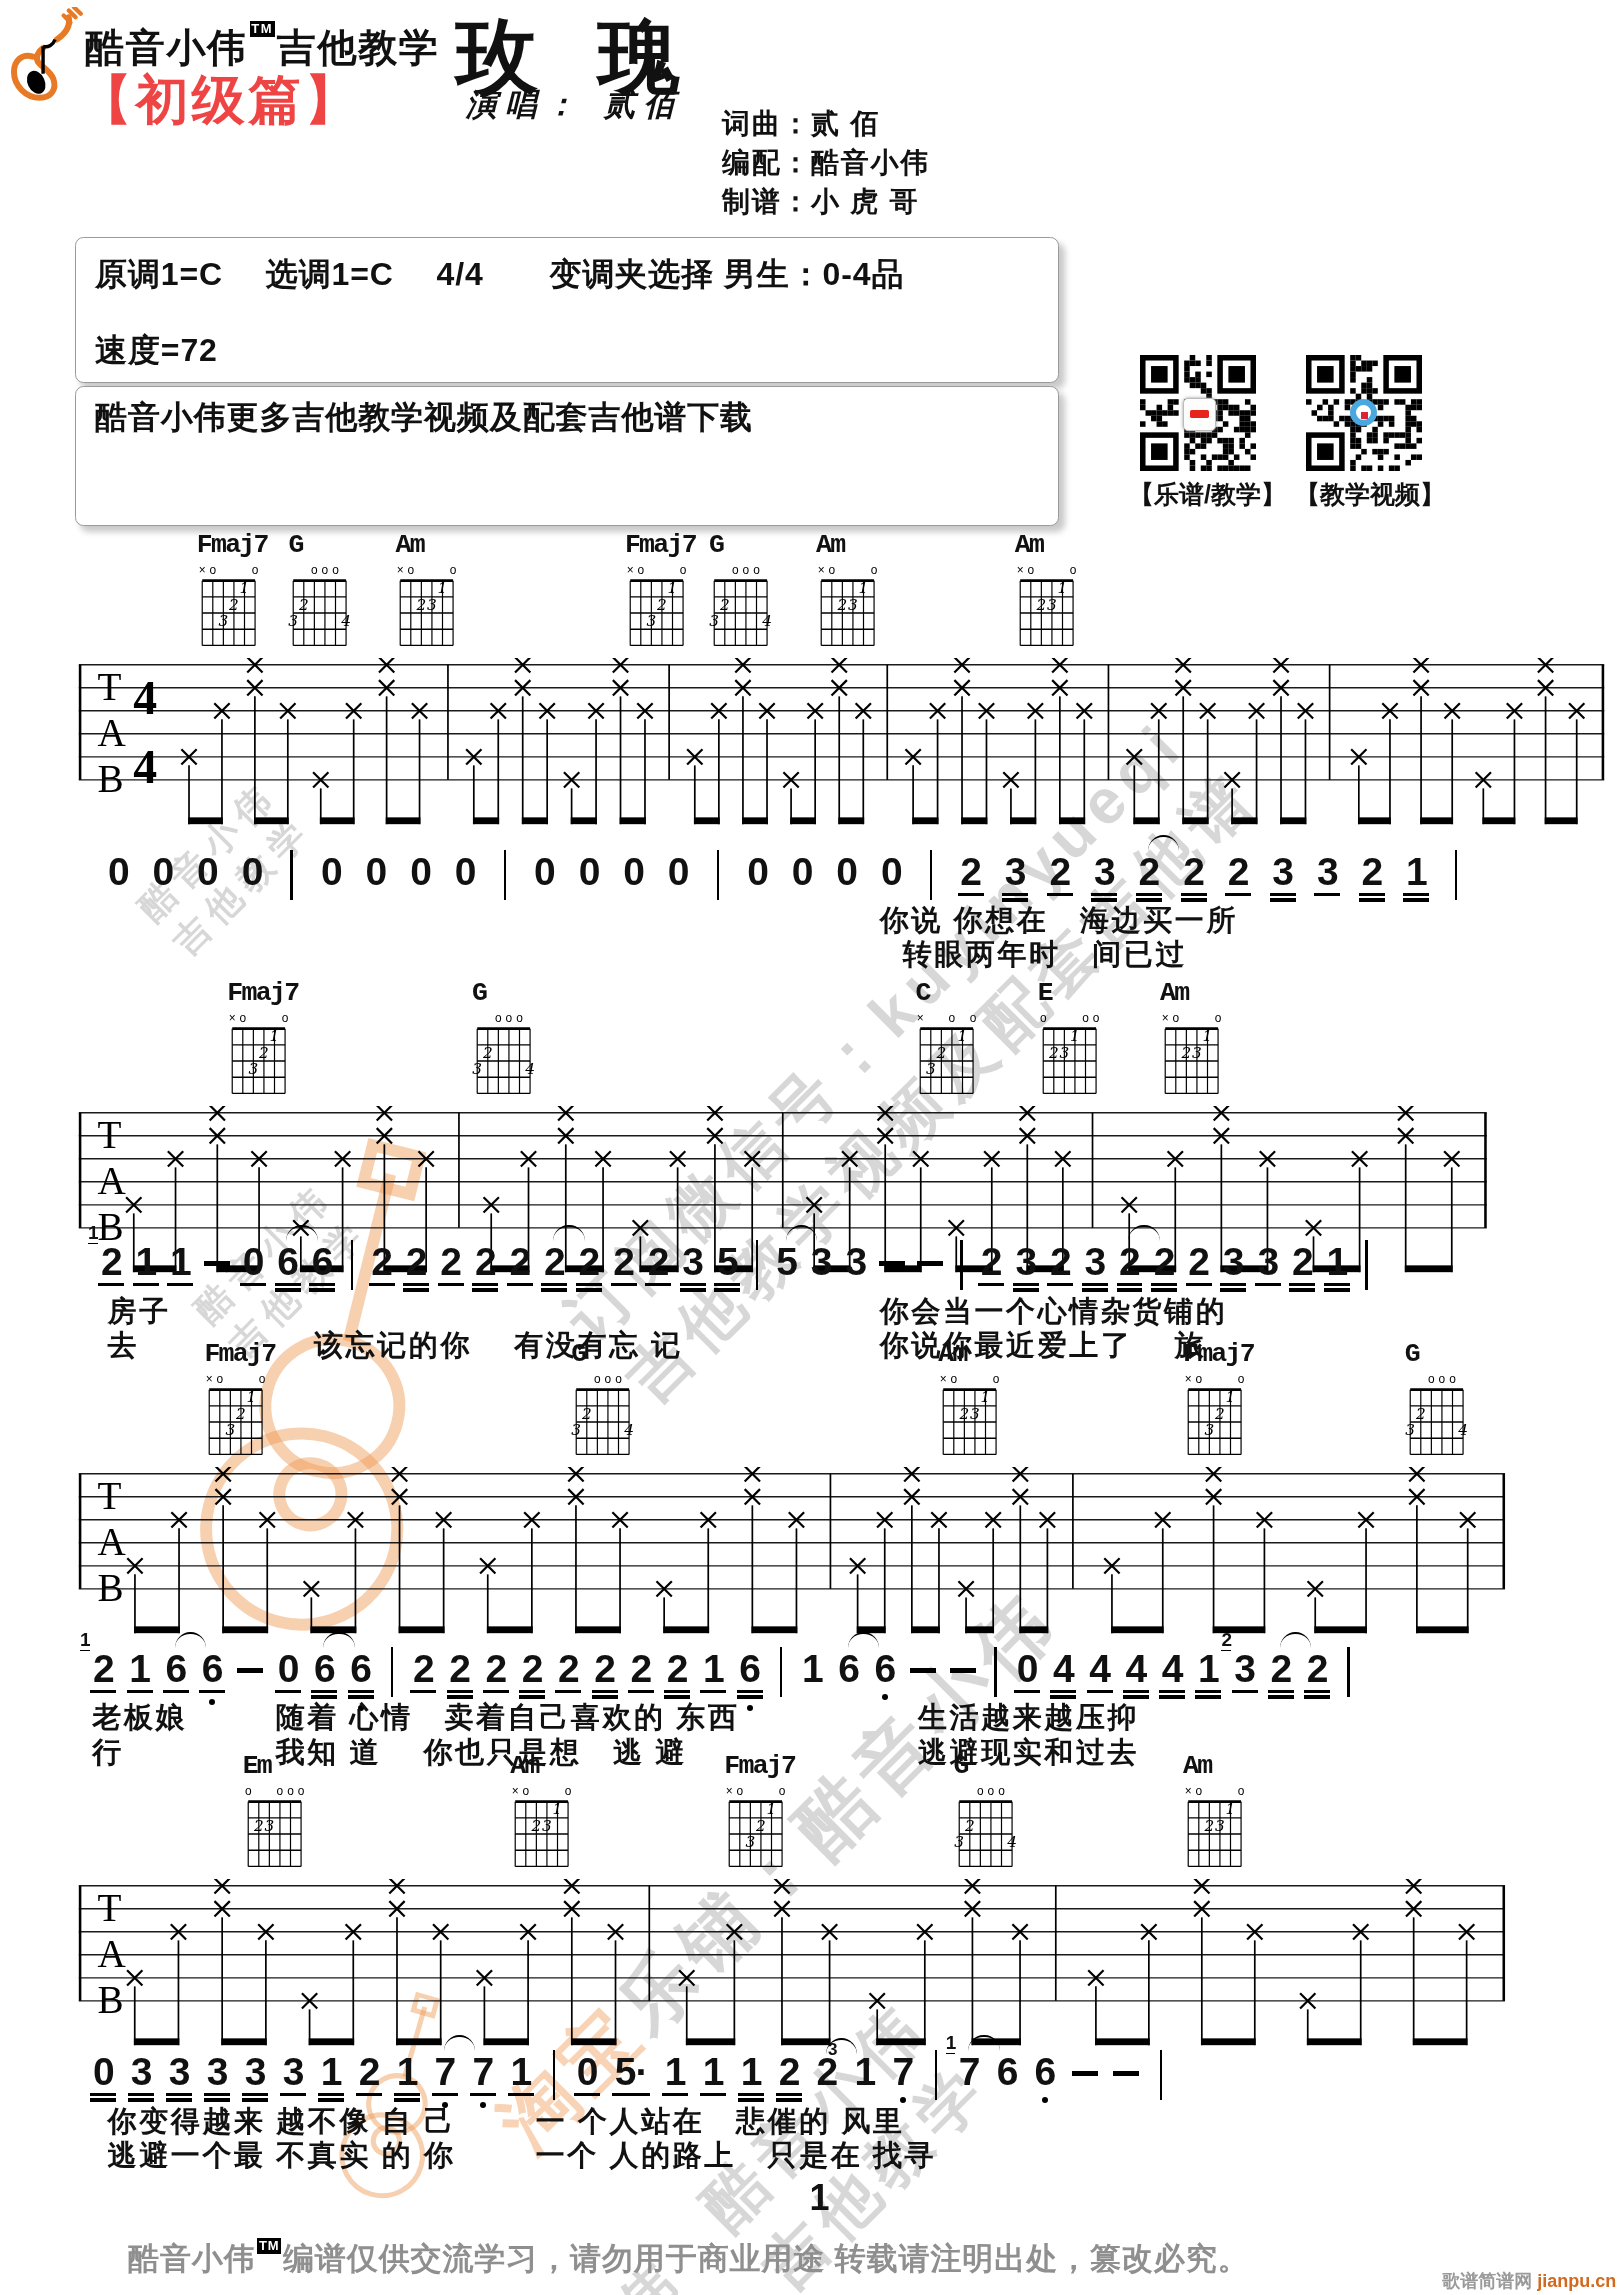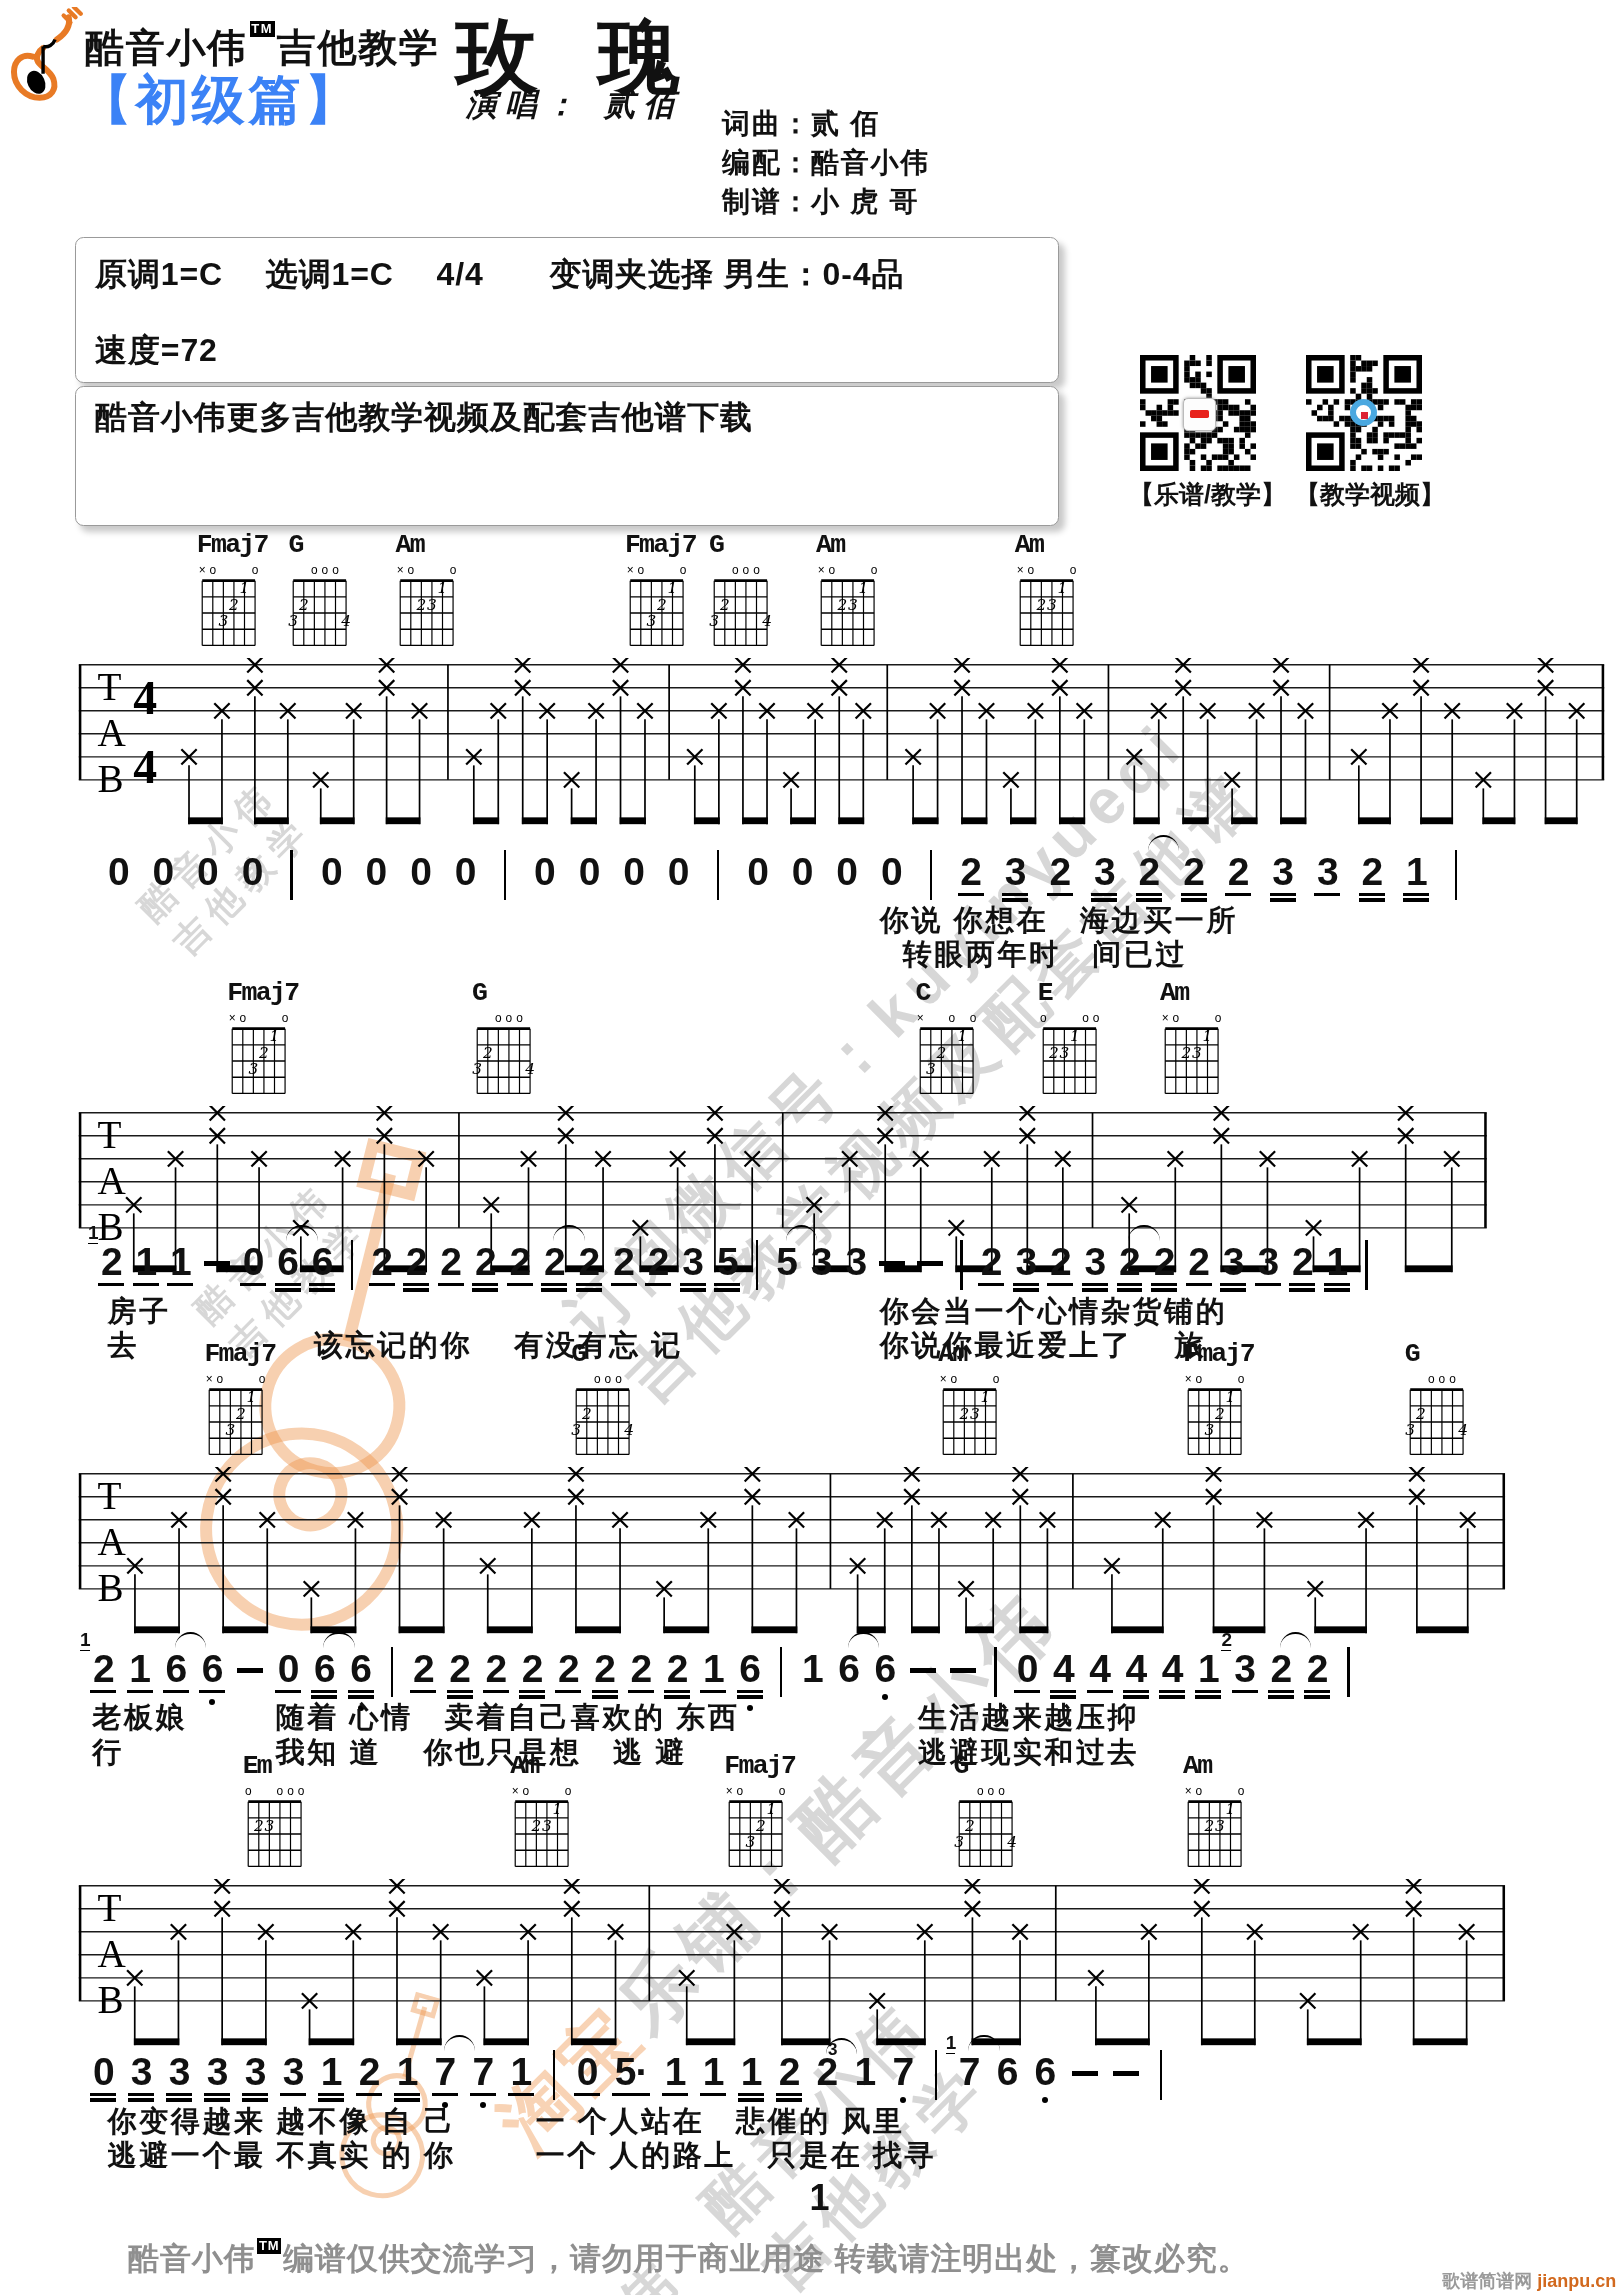--- a/index.html
+++ b/index.html
@@ -3,21 +3,21 @@
 <meta charset="utf-8">
 <style>
   html,body{margin:0;padding:0;background:#e8e8e8;}
   .page{position:relative;width:1623px;height:2295px;background:#ffffff;overflow:hidden;
         font-family:"Liberation Sans",sans-serif;color:#111;}
   
   .brand-row{position:absolute;left:6.8px;top:6.8px;}
   .brand-text{position:absolute;left:85px;top:20.5px;font-size:39px;font-weight:bold;letter-spacing:1.7px;}
   .tm-box{display:inline-block;background:#000;color:#fff;font-size:13px;font-weight:bold;
           padding:0 1.7px;vertical-align:top;margin:0 1.7px;line-height:16px;}
-  .level-badge{position:absolute;left:79px;top:65px;font-size:53px;font-weight:bold;color:#3b82f6;letter-spacing:3.4px;}
+  .level-badge{position:absolute;left:79px;top:65px;font-size:53px;font-weight:bold;color:#ef4444;letter-spacing:3.4px;}
   .song-title{position:absolute;left:376px;top:3.4px;width:444px;text-align:center;font-size:82px;font-weight:bold;
               font-family:"DejaVu Serif",serif;letter-spacing:60px;white-space:nowrap;}
   .singer{position:absolute;left:395px;top:84px;width:359px;text-align:center;font-size:31px;font-weight:bold;
           font-style:italic;font-family:"DejaVu Serif",serif;letter-spacing:8.5px;}
   .credits{position:absolute;left:722px;top:104px;font-size:28px;font-weight:bold;line-height:39px;letter-spacing:1.7px;}
   
   .info-box{position:absolute;left:75px;width:982px;border:1.7px solid #9a9a9a;border-radius:8.5px;
             background:#fff;box-shadow:5.1px 6px 6.8px #c9c9c9;}
   .info-box.b1{top:237px;height:144px;}
   .info-box.b2{top:386px;height:138px;}

